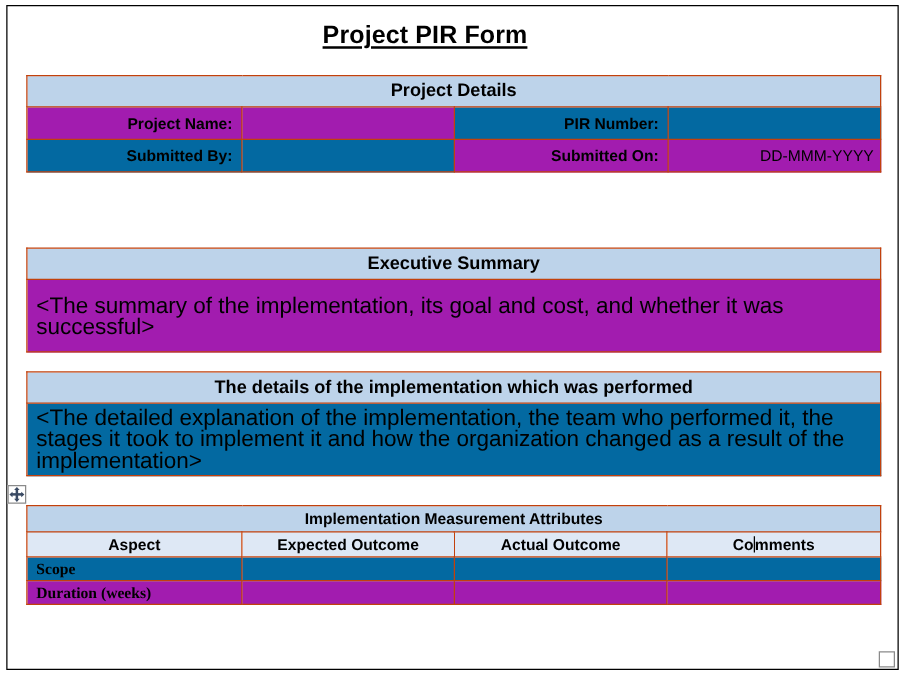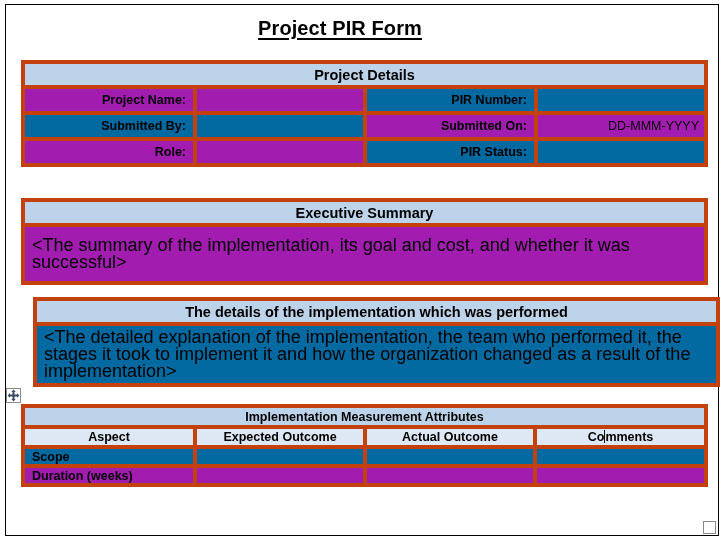--- a/index.html
+++ b/index.html
@@ -48,21 +48,21 @@
   }
 
   
   table.wtable {
     position: absolute;
     border-collapse: collapse;
     table-layout: fixed;
     font-size: 12px;
   }
   table.wtable td {
-    border: 4px solid #c2410c;
+    border: 1px solid #c2410c;
     padding: 0 5px;
     vertical-align: middle;
     box-sizing: border-box;
   }
 
   .hdr {
     background: #bdd3ea;
     text-align: center;
     font-weight: bold;
     font-size: 14.5px;
@@ -101,20 +101,21 @@
     font-size: 12.5px;
     height: 20px;
     position: relative;
   }
   .aspect {
     text-align: left;
     font-weight: bold;
     font-size: 12.5px;
     height: 19px;
     padding-left: 7px !important;
+    font-family: Liberation Serif, serif;
   }
   .cell {
     height: 19px;
   }
 
   
   .body-cell {
     font-size: 18px;
     line-height: 17px;
     vertical-align: top;
@@ -182,44 +183,38 @@
         <td class="val shade"></td>
         <td class="lbl white">PIR Number:</td>
         <td class="val white"></td>
       </tr>
       <tr>
         <td class="lbl white">Submitted By:</td>
         <td class="val white"></td>
         <td class="lbl shade">Submitted On:</td>
         <td class="val shade">DD-MMM-YYYY</td>
       </tr>
-      <tr>
-        <td class="lbl shade">Role:</td>
-        <td class="val shade"></td>
-        <td class="lbl white">PIR Status:</td>
-        <td class="val white"></td>
-      </tr>
     </tbody>
   </table>
 
   <table class="wtable" style="left:21px; top:198px; width:683px;">
     <colgroup>
         <col style="width:683px">
       </colgroup>
     <tbody>
       <tr>
         <td class="hdr">Executive Summary</td>
       </tr>
       <tr>
         <td class="body-cell shade" style="height:58px;">&lt;The summary of the implementation, its goal and cost, and whether it was successful&gt;</td>
       </tr>
     </tbody>
   </table>
 
-  <table class="wtable" style="left:33px; top:297px; width:683px;padding-left:28px;">
+  <table class="wtable" style="left:21px; top:297px; width:683px;padding-left:28px;">
     <colgroup>
         <col style="width:683px">
       </colgroup>
     <tbody>
       <tr>
         <td class="hdr">The details of the implementation which was performed</td>
       </tr>
       <tr>
         <td class="body-cell white" style="height:56px;">&lt;The detailed explanation of the implementation, the team who performed it, the stages it took to implement it and how the organization changed as a result of the implementation&gt;</td>
       </tr>

